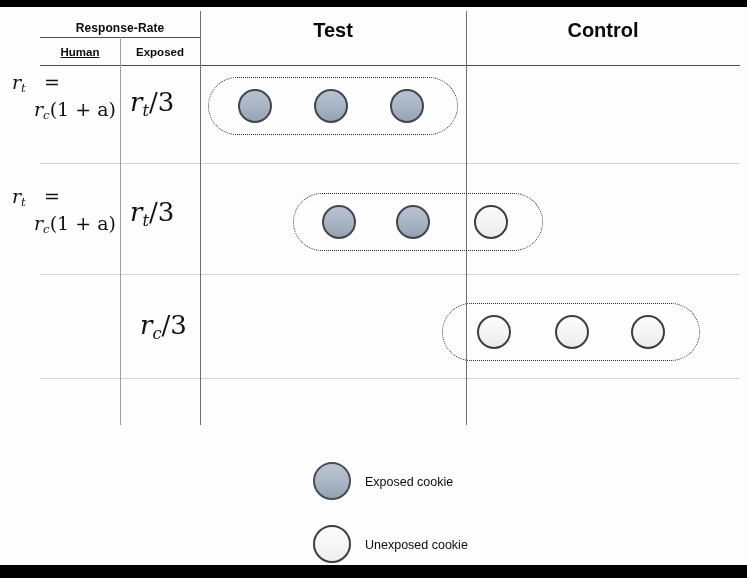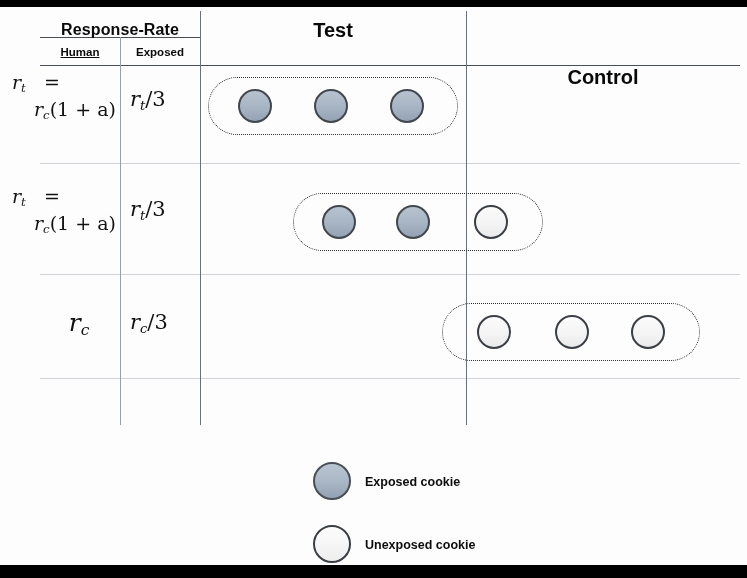--- a/index.html
+++ b/index.html
@@ -53,21 +53,21 @@
   
   .hdr {
     position: absolute;
     font-weight: bold;
     color: #0a0a0a;
     text-align: center;
     line-height: 1;
     white-space: nowrap;
   }
   .hdr-response {
-    font-size: 16px;
+    font-size: 12px;
     letter-spacing: 0.1px;
   }
   .hdr-sub {
     font-size: 11.5px;
   }
   .hdr-big {
     font-size: 20px;
   }
 
   
@@ -91,21 +91,21 @@
   }
   .frac-eq .line1 {
     display: block;
     padding-left: 2px;
   }
   .frac-eq .line2 {
     display: block;
     padding-left: 24px;
     margin-top: 5px;
   }
-  .math-big { font-size: 21px; }
+  .math-big { font-size: 26px; }
   .math-mid { font-size: 25px; }
 
   
   .cookie {
     position: absolute;
     width: 34px;
     height: 34px;
     border-radius: 50%;
     box-sizing: border-box;
   }
@@ -140,21 +140,21 @@
     background: linear-gradient(to bottom, #b9c5d1 0%, #acb9c8 45%, #93a2b3 100%);
     border: 2.5px solid #4a4f55;
   }
   .legend-swatch.unexposed {
     background: linear-gradient(to bottom, #fcfcfc 0%, #f5f5f5 55%, #ededed 100%);
     border: 2.5px solid #3a3f45;
   }
   .legend-label {
     position: absolute;
     font-size: 12.5px;
-    font-weight: bold;
+    font-weight: normal;
     color: #0d0d0d;
     white-space: nowrap;
     line-height: 1;
   }
 </style>
 </head>
 <body>
 
 <div id="frame">
 
@@ -177,21 +177,21 @@
     <div class="vline" style="left:466px; top:4px; height:414px;"></div>
 
     <div class="hdr hdr-response" style="left:40px; top:15px; width:160px;">Response-Rate</div>
 
     <div class="hdr hdr-sub" style="left:40px; top:40px; width:80px;text-decoration:underline;">Human</div>
 
     <div class="hdr hdr-sub" style="left:120px; top:40px; width:80px;">Exposed</div>
 
     <div class="hdr hdr-big" style="left:200px; top:13px; width:266px;">Test</div>
 
-    <div class="hdr hdr-big" style="left:466px; top:13px; width:274px;margin-top:47px;">Control</div>
+    <div class="hdr hdr-big" style="left:466px; top:13px; width:274px;">Control</div>
 
     <div class="math frac-eq" style="left:10px; top:66px; width:112px;">
       <span class="line1">
         <i>r</i><sub>t</sub>
         <span class="op" style="padding-left:12px;">=</span>
       </span>
       <span class="line2">
         <i>r</i><sub>c</sub><span class="op">(1 + a)</span>
       </span>
     </div>
@@ -217,25 +217,22 @@
 
     <div class="math math-big" style="left:130px; top:192px;">
       <i>r</i><sub>t</sub><span class="op">/3</span>
     </div>
 
     <div class="capsule" style="left:293px; top:186px; width:250px; height:58px;"></div>
     <div class="cookie exposed" style="left:322px; top:198px;"></div>
     <div class="cookie exposed" style="left:396px; top:198px;"></div>
     <div class="cookie unexposed" style="left:474px; top:198px;"></div>
 
-    <div class="math math-mid" style="left:38px; top:303px; width:82px; text-align:center;">
-      <i>r</i><sub>c</sub>
-    </div>
-
-    <div class="math math-big" style="left:130px; top:305px;">
+
+    <div class="math math-big" style="left:140px; top:305px;">
       <i>r</i><sub>c</sub><span class="op">/3</span>
     </div>
 
     <div class="capsule" style="left:442px; top:296px; width:258px; height:58px;"></div>
     <div class="cookie unexposed" style="left:477px; top:308px;"></div>
     <div class="cookie unexposed" style="left:555px; top:308px;"></div>
     <div class="cookie unexposed" style="left:631px; top:308px;"></div>
 
     <div class="legend-item" style="left:0; top:0;">
       <div class="legend-swatch exposed" style="left:313px; top:455px;"></div>

